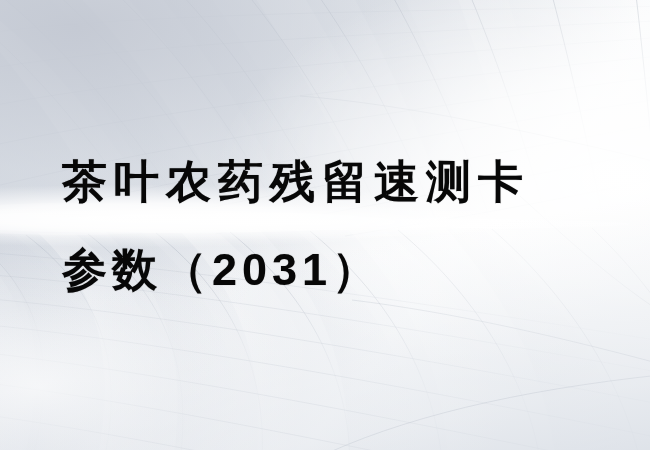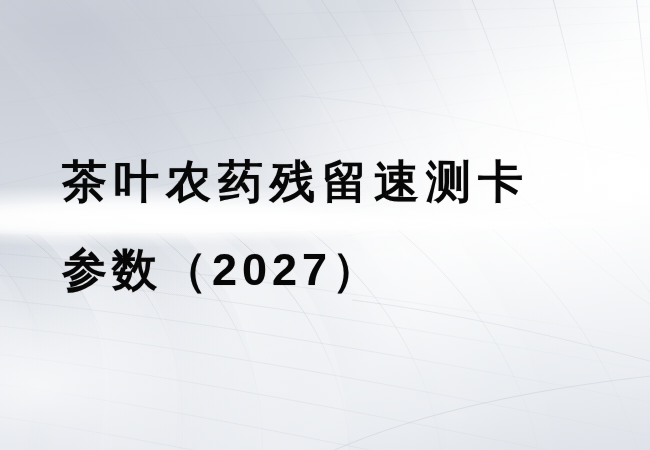--- a/index.html
+++ b/index.html
@@ -211,16 +211,16 @@
   <div class="bg-tint tint-e"></div>
   <div class="bg-tint tint-a"></div>
   <div class="bg-tint tint-b"></div>
   <div class="bg-tint tint-c"></div>
   <div class="bg-tint tint-streak"></div>
   <div class="bg-tint tint-streak2"></div>
   <div class="bg-tint tint-d"></div>
 
   <div class="title-block">
     <div class="title-line line1">茶叶农药残留速测卡</div>
-    <div class="title-line line2">参数（2027）</div>
+    <div class="title-line line2">参数（2031）</div>
   </div>
 
 </div>
 
 </body></html>

